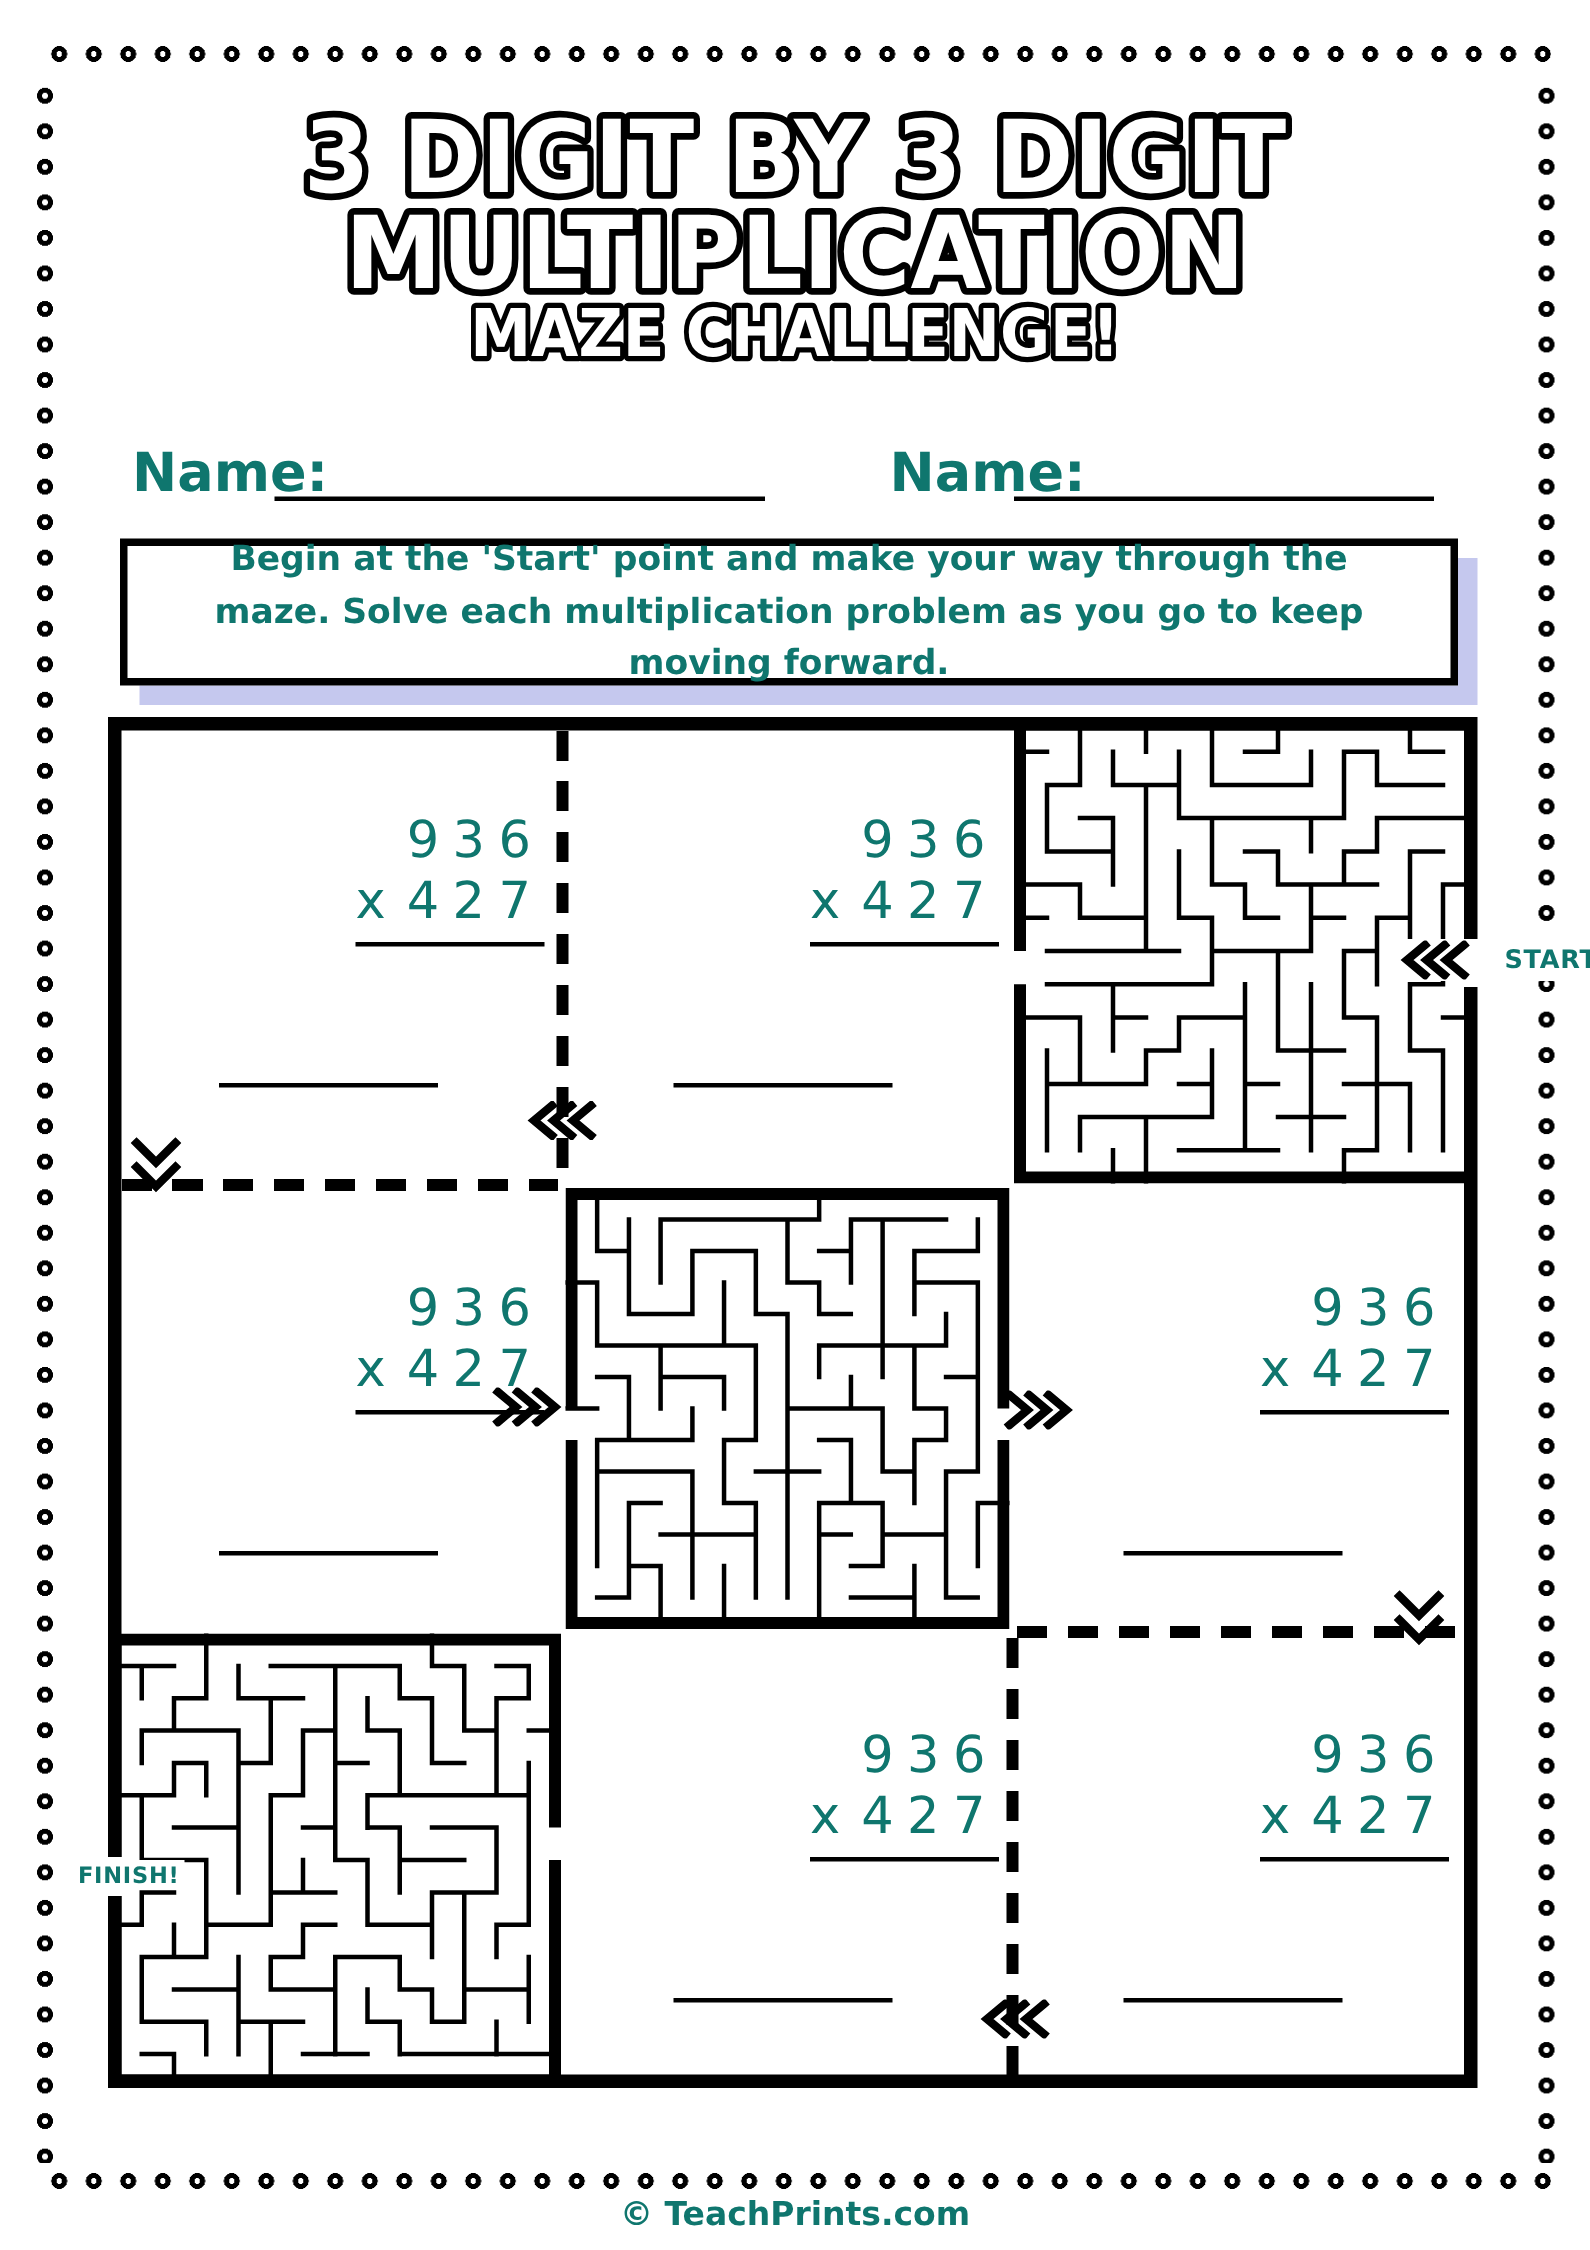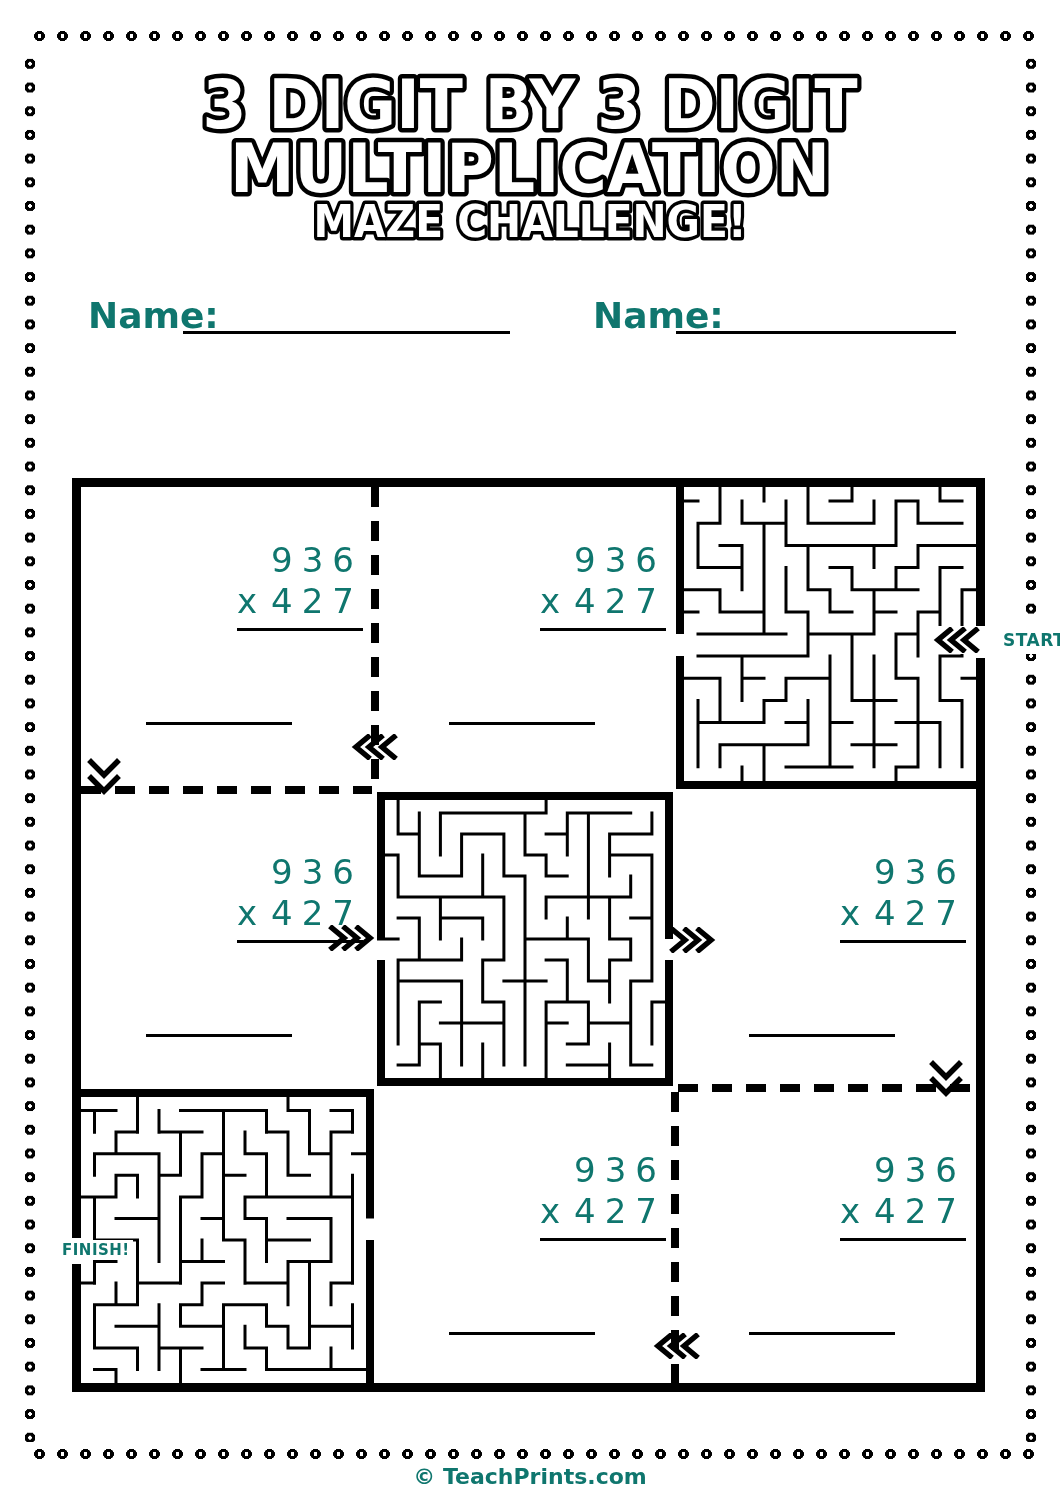--- a/index.html
+++ b/index.html
@@ -70,21 +70,21 @@
   .patch-start{left:973px;top:632px;width:14px;height:26px;}
   .patch-finish{left:70px;top:1238px;width:15px;height:26px;}
 
   
   .chev{position:absolute;z-index:6;line-height:0;}
   .a1{left:351px;top:734px;} .a2{left:87px;top:758px;}
   .a3{left:327px;top:925px;} .a4{left:668px;top:927px;}
   .a5{left:929px;top:1060px;} .a6{left:653px;top:1333px;}
   .start-label{position:absolute;left:931px;top:626px;z-index:7;display:flex;align-items:center;gap:22px;
     background:#fff;padding:1px 2px;font-size:17px;font-weight:bold;letter-spacing:.5px;}
-  .finish-label{position:absolute;left:59px;top:1240px;z-index:7;background:#fff;padding:1px 3px;
+  .finish-label{position:absolute;left:49px;top:1240px;z-index:7;background:#fff;padding:1px 3px;
     font-size:15px;font-weight:bold;letter-spacing:.5px;}
 
   .footer{position:absolute;left:0;top:1464px;width:100%;text-align:center;
     font-size:22px;font-weight:bold;}
 </style>
 </head>
 <body>
 
 <div class="page">
 
@@ -97,20 +97,23 @@
     <text x="530" y="70" text-anchor="middle" font-size="67" stroke-width="9" textLength="655" lengthAdjust="spacingAndGlyphs">3 DIGIT BY 3 DIGIT</text>
     <text x="530" y="134" text-anchor="middle" font-size="67" stroke-width="9" textLength="600" lengthAdjust="spacingAndGlyphs">MULTIPLICATION</text>
     <text x="530" y="179" text-anchor="middle" font-size="44" stroke-width="7" textLength="433" lengthAdjust="spacingAndGlyphs">MAZE CHALLENGE!</text>
   </svg>
 
   <div class="field-label name-label">Name:</div>
   <div class="field-line name-line"></div>
   <div class="field-label date-label">Name:</div>
   <div class="field-line date-line"></div>
 
+  <div class="instr">
+    <span>Begin at the 'Start' point and make your way through the maze. Solve each multiplication problem as you go to keep moving forward.</span>
+  </div>
 
   <div class="grid"></div>
 
   <div class="dash dash-v dash-v1"></div>
   <div class="dash dash-h dash-h1"></div>
   <div class="dash dash-h dash-h2"></div>
   <div class="dash dash-v dash-v2"></div>
 
   <div class="prob p1">
     <div class="pnums">

